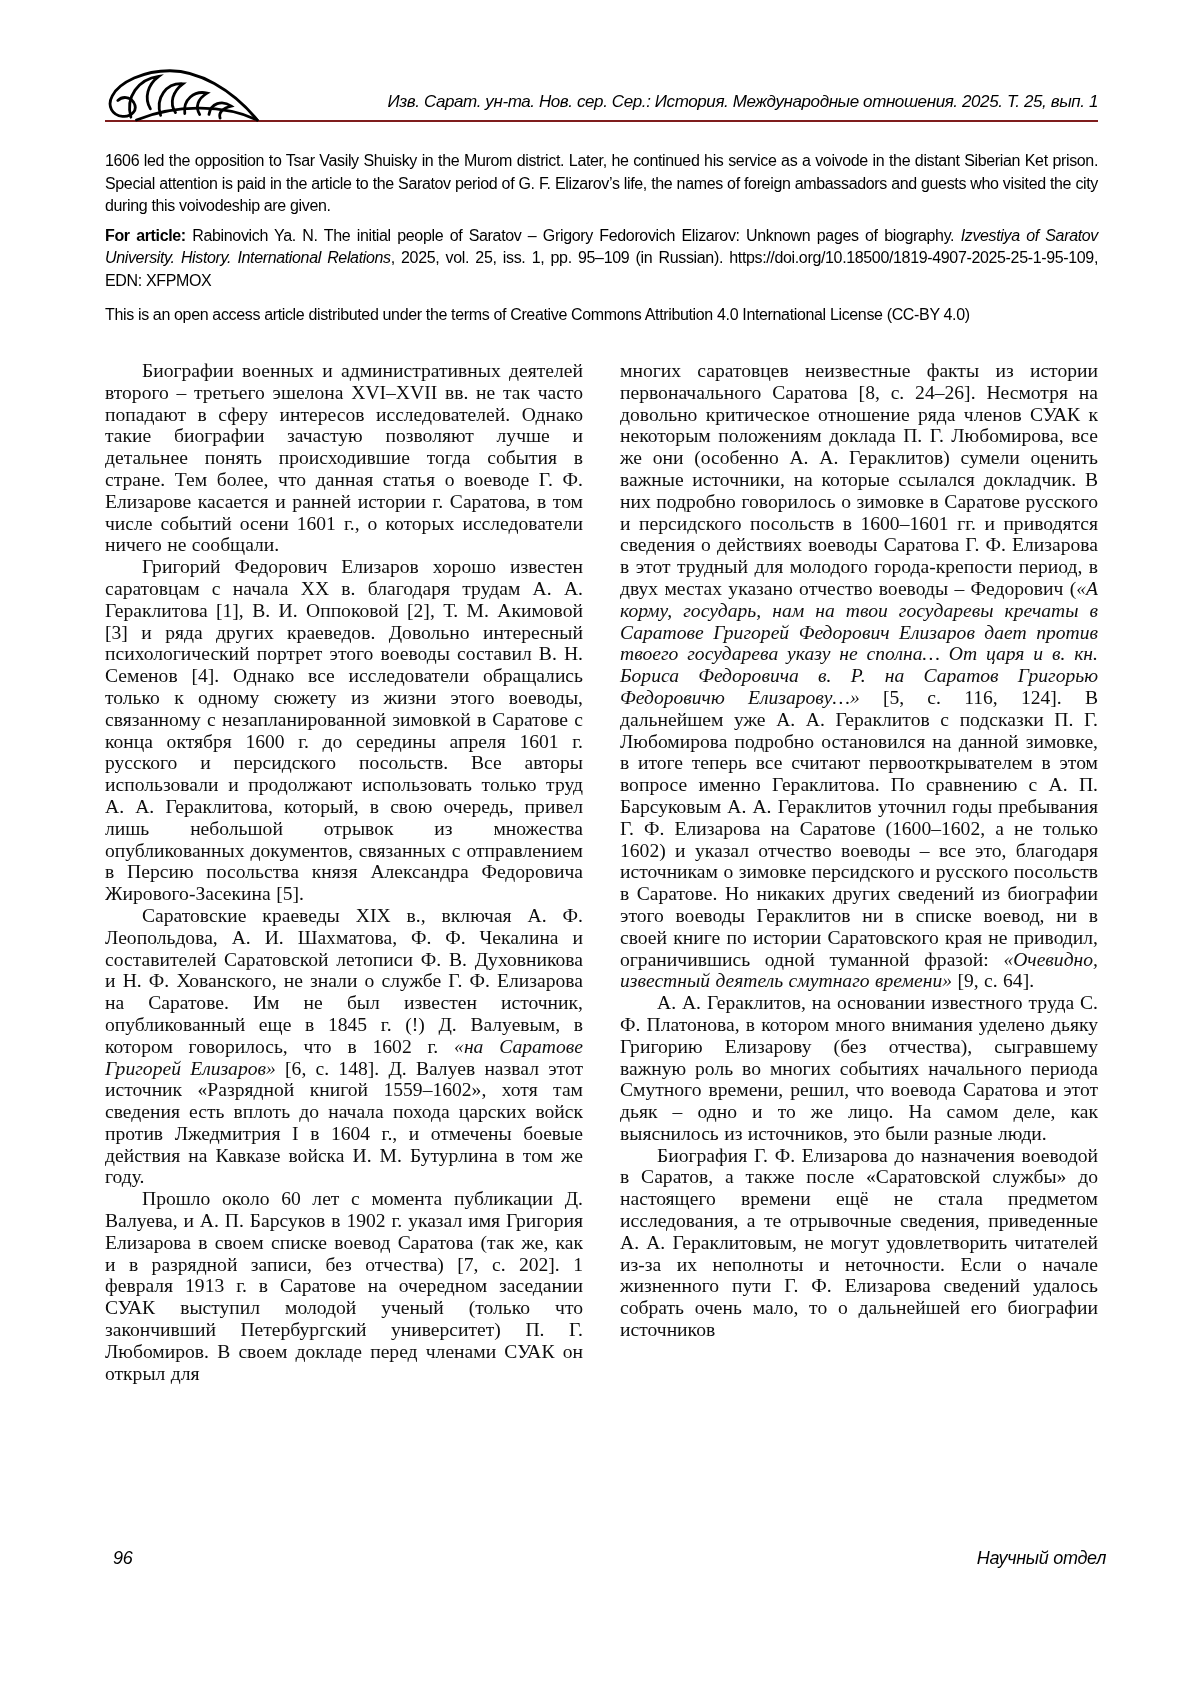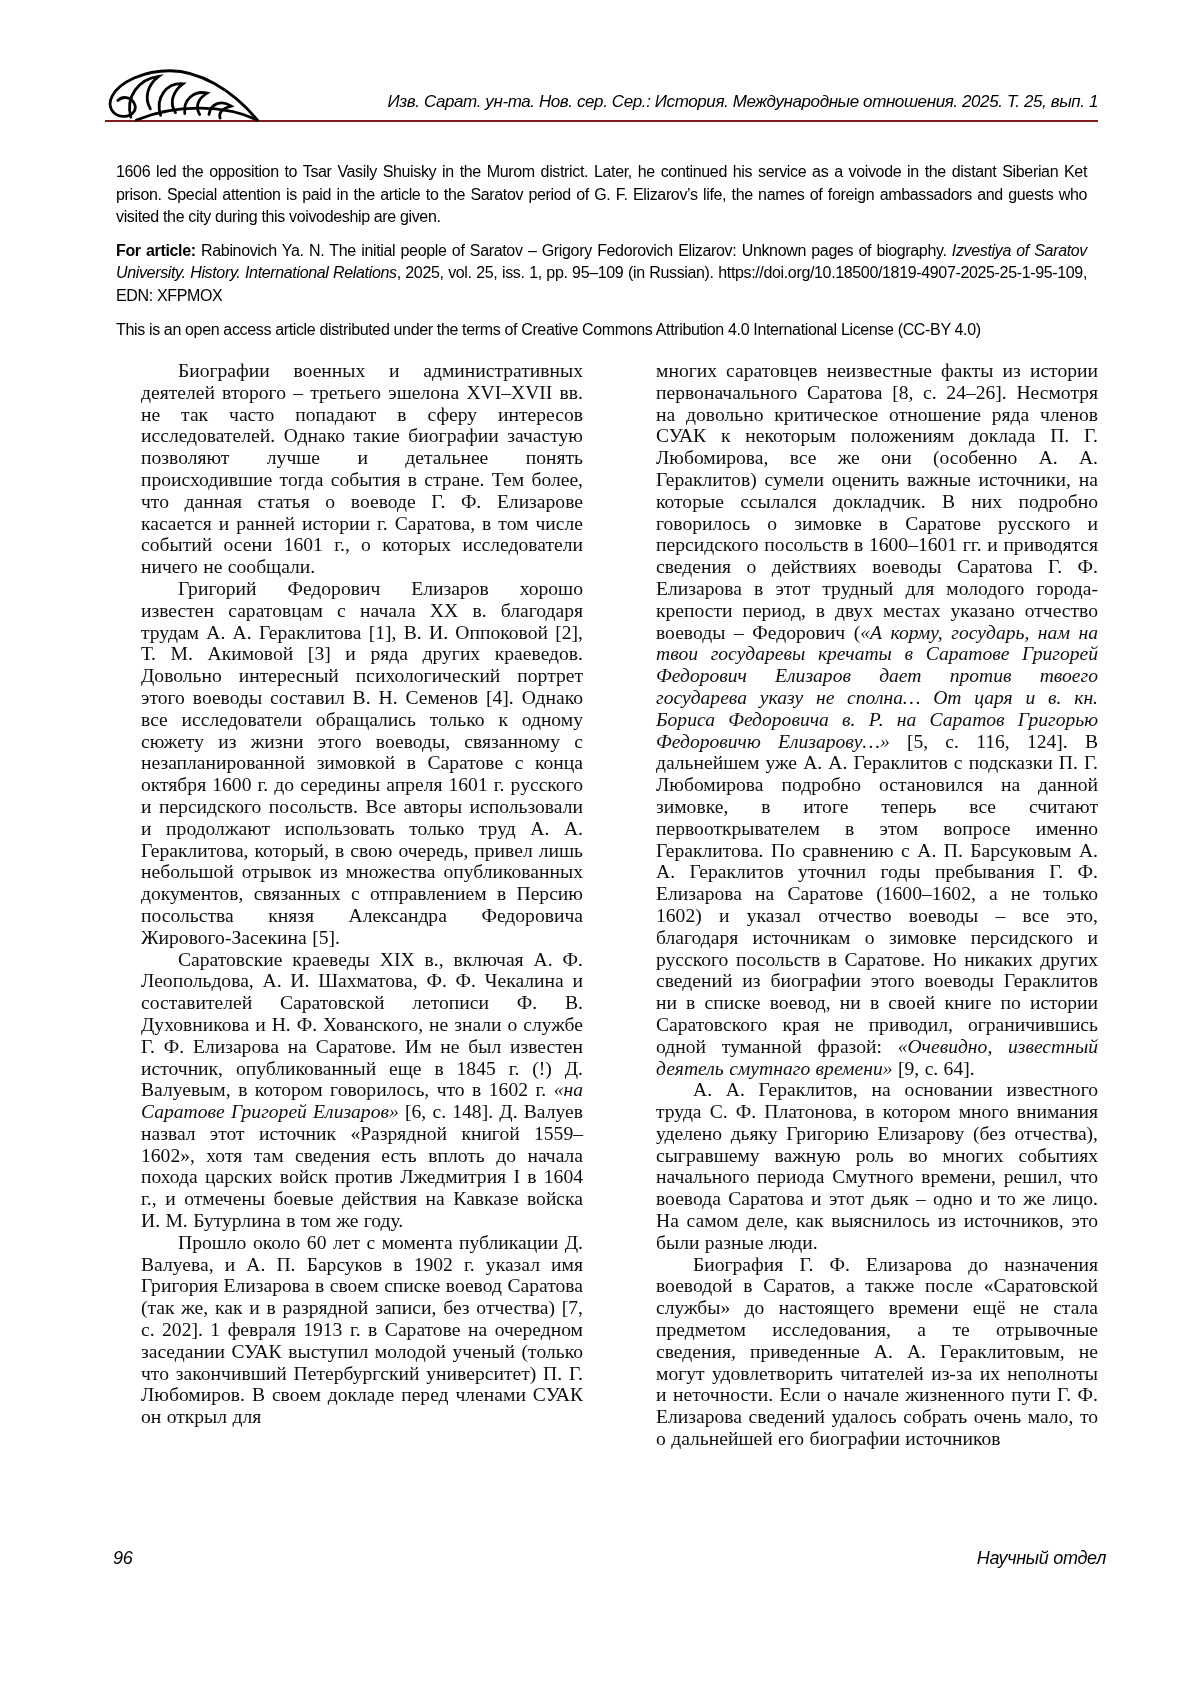--- a/index.html
+++ b/index.html
@@ -33,41 +33,40 @@
   .meta {
     top: 150px;
     position: absolute; left: 105px; width: 993px;
     font-family: "Liberation Sans", sans-serif;
     font-size: 16px;
     line-height: 22.5px;
     letter-spacing: -0.35px;
     text-align: justify;
     color: #000;
   }
-  .meta p { margin: 11px; }
+  .meta p { margin: 0; }
   .meta .citation { margin-top: 7px; }
   .meta .license  { margin-top: 12px; }
   .meta b { letter-spacing: -0.35px; }
   .meta .jt { font-style: italic; }
 
   
   .columns {
     top: 360px;
     position: absolute; left: 105px; width: 993px;
     display: flex;
     gap: 37px;
   }
   .col {
     width: 478px;
     text-align: justify;
     font-size: 19.6px;
     line-height: 21.8px;
     color: #0e0e0e;
     word-spacing: 0.5px;
-    margin-left: 36px;
   }
   .col p { margin: 0; text-indent: 37px; }
   .col p.noindent { text-indent: 0; }
   .it { font-style: italic; }
 
   
   .footer {
     top: 1548px;
     position: absolute; left: 113px; width: 993px;
     display: flex; justify-content: space-between; align-items: baseline;

